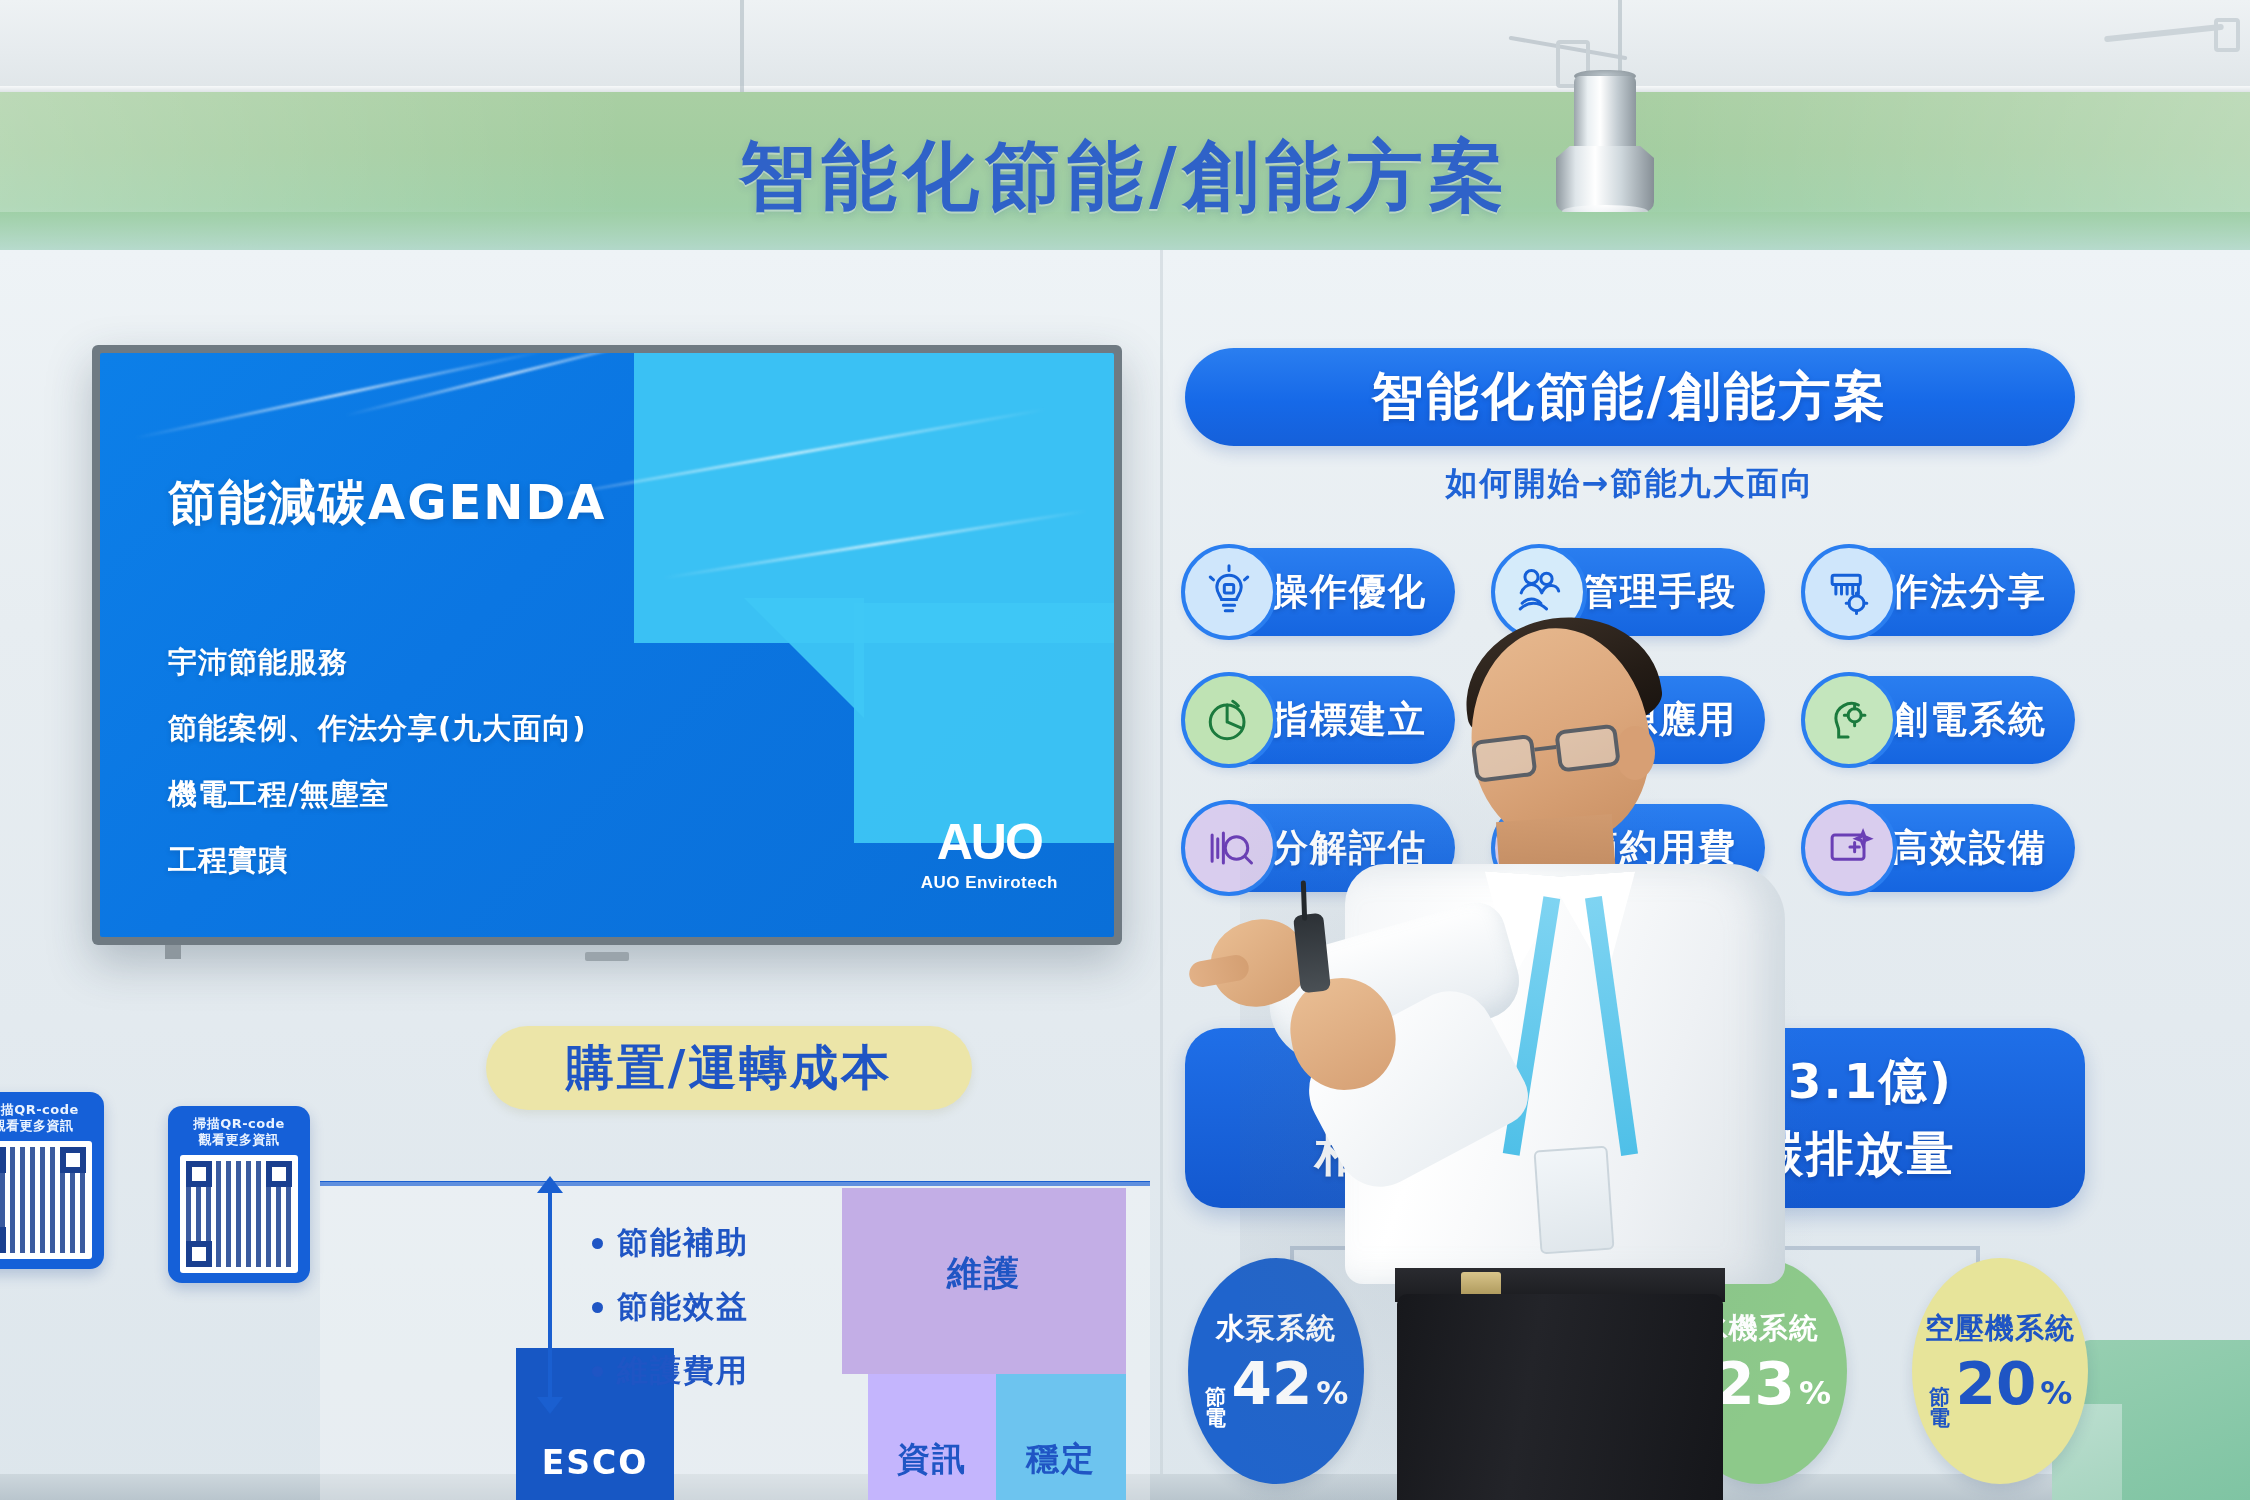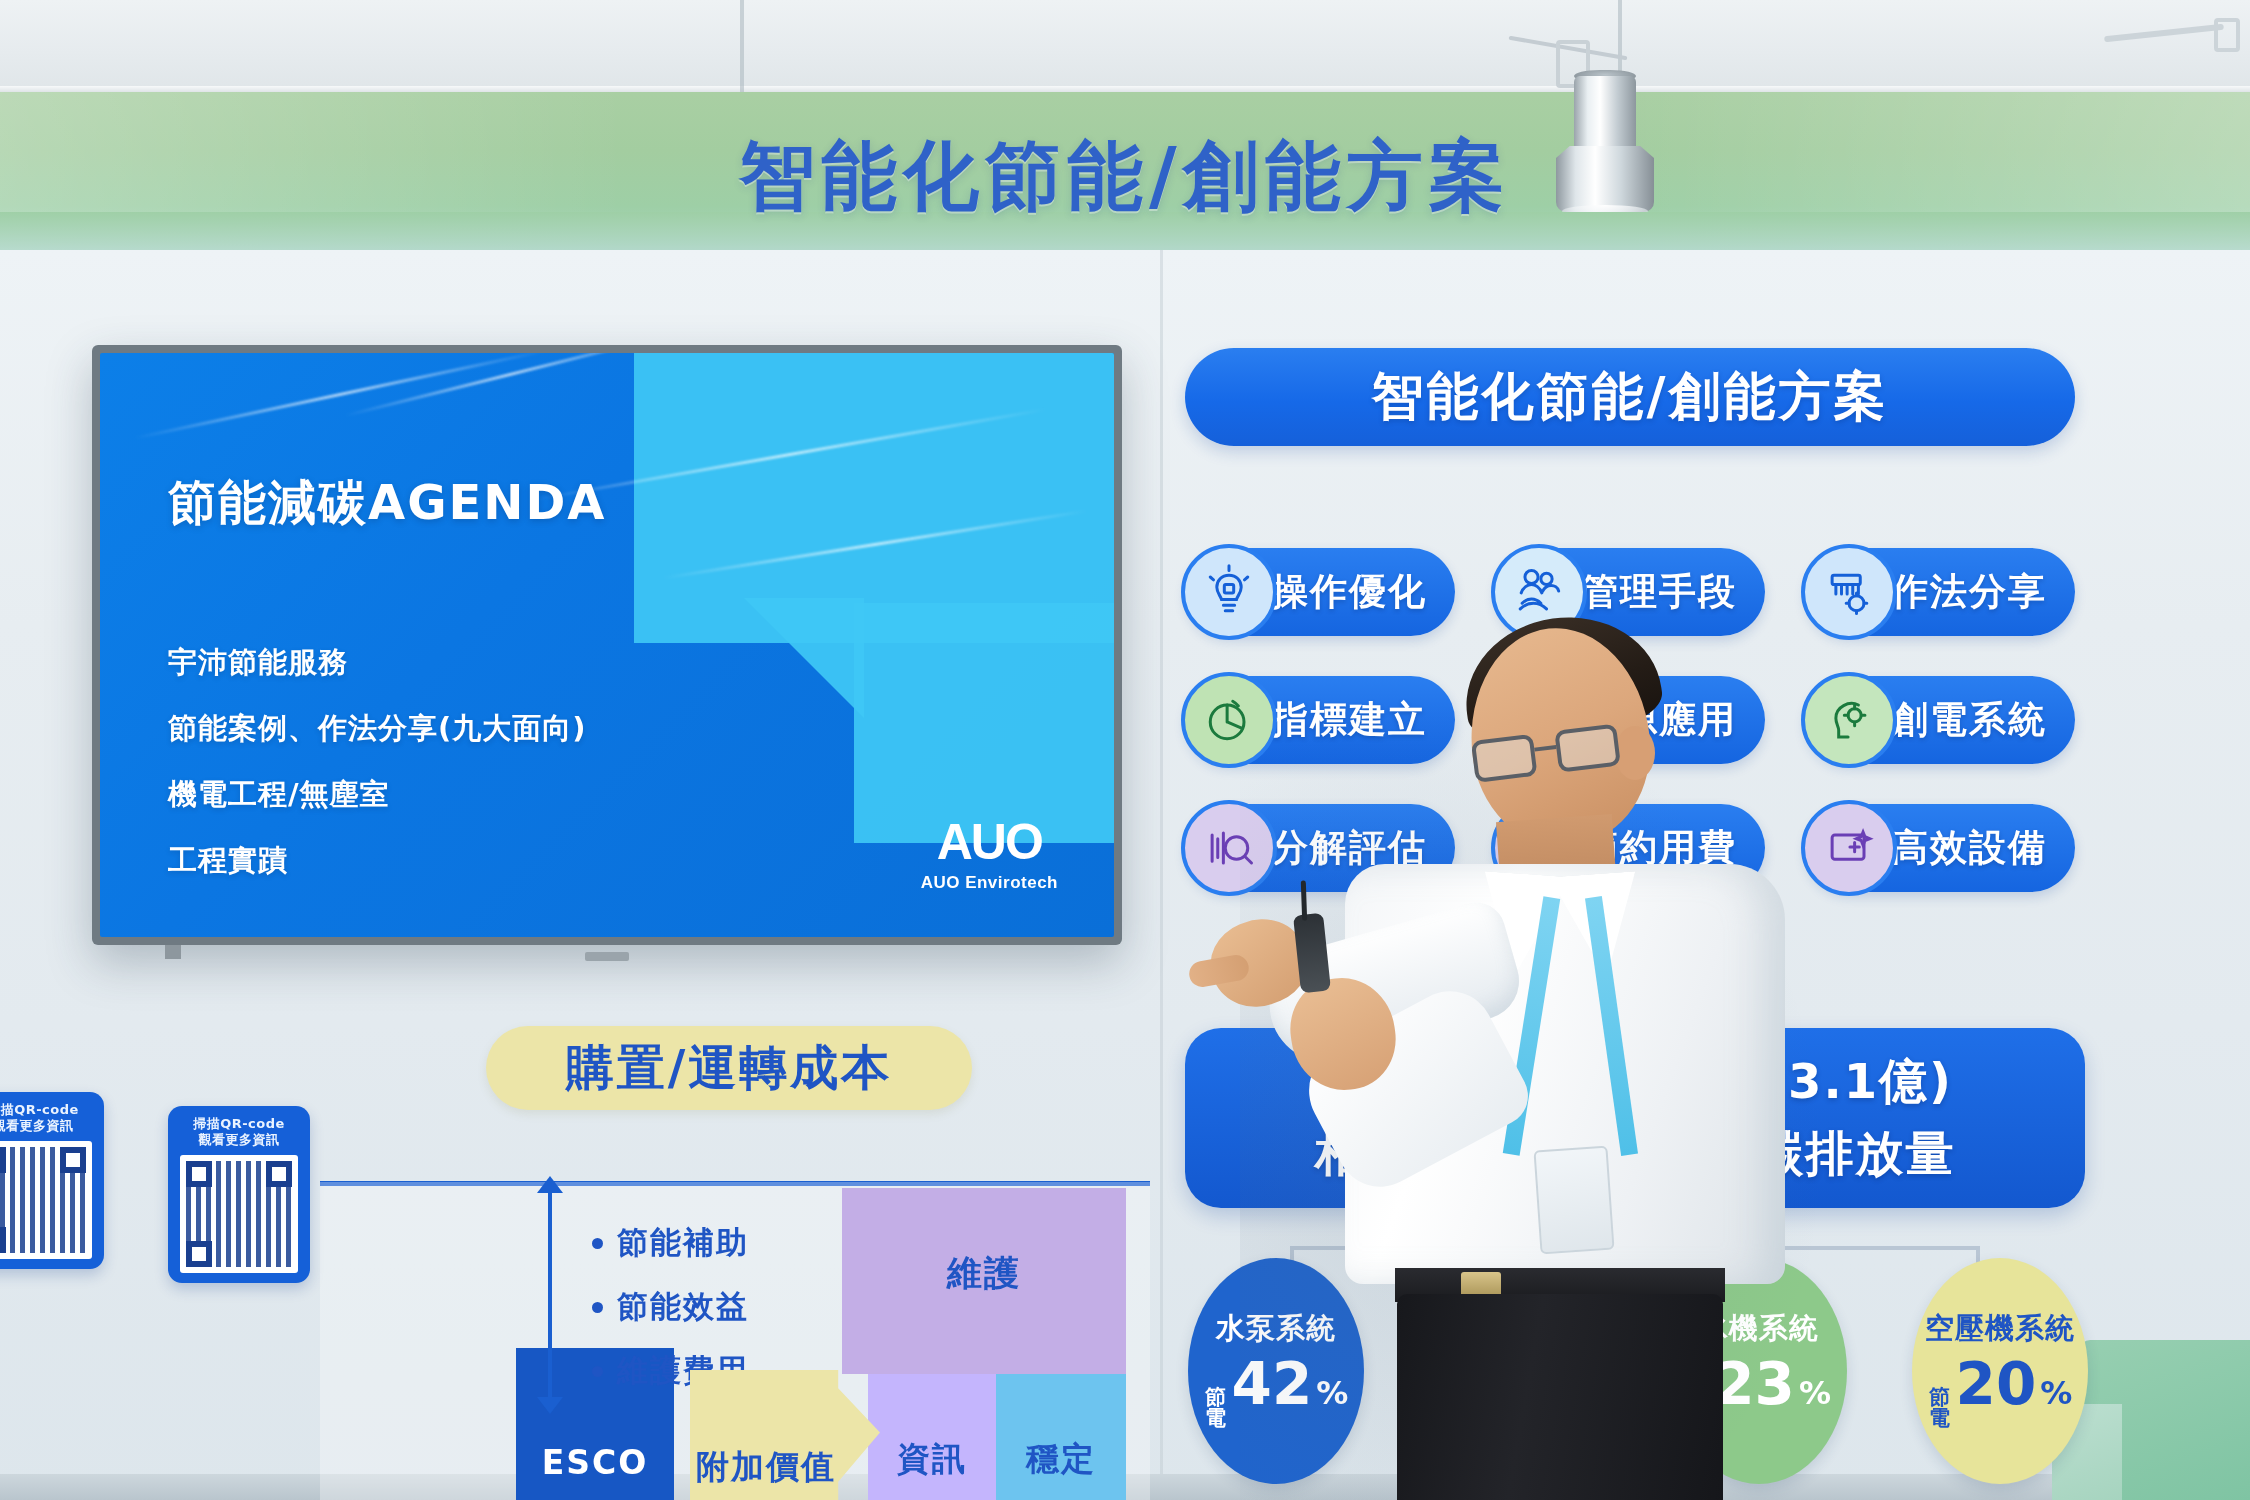--- a/index.html
+++ b/index.html
@@ -506,20 +506,21 @@
         <div class="auo-sub">AUO Envirotech</div>
       </div>
     </div>
     <div class="tv-badge"></div>
   </div>
   <div class="tv-mount"></div>
 
   <div class="pill-header">
     <span>智能化節能/創能方案</span>
   </div>
+  <div class="subhead">如何開始→節能九大面向</div>
 
   <div class="grid9">
 
     <div class="chip">
       <div class="chip-ico" style="background:#cfe6fb">
         <svg class="ico-svg" viewBox="0 0 64 64" fill="none" stroke="#1560d8" stroke-width="3.2" stroke-linecap="round">
           <path d="M32 14c-8 0-13 6-13 13 0 6 4 9 5 13h16c1-4 5-7 5-13 0-7-5-13-13-13z"></path>
           <path d="M26 46h12M28 52h8"></path>
             <path d="M32 4v5M12 16l3.5 3M52 16l-3.5 3"></path>
           <rect x="27" y="24" width="10" height="9" rx="1.5"></rect>
@@ -702,23 +703,20 @@
     <li>
         <span class="dot"></span>
         <span>節能效益</span>
       </li>
     <li>
         <span class="dot"></span>
         <span>維護費用</span>
       </li>
   </ul>
 
-  <div class="addval">
-    <span>附加價值</span>
-  </div>
 
   <div class="qr-card" style="left:-38px; top:1092px;">
     <div class="qr-cap">
       <div>掃描QR-code</div>
       <div>觀看更多資訊</div>
     </div>
     <div class="qr-img">
       <div class="qr-noise"></div>
       <div class="m" style="left:6px; top:6px;"></div>
       <div class="m" style="right:6px; top:6px;"></div>

